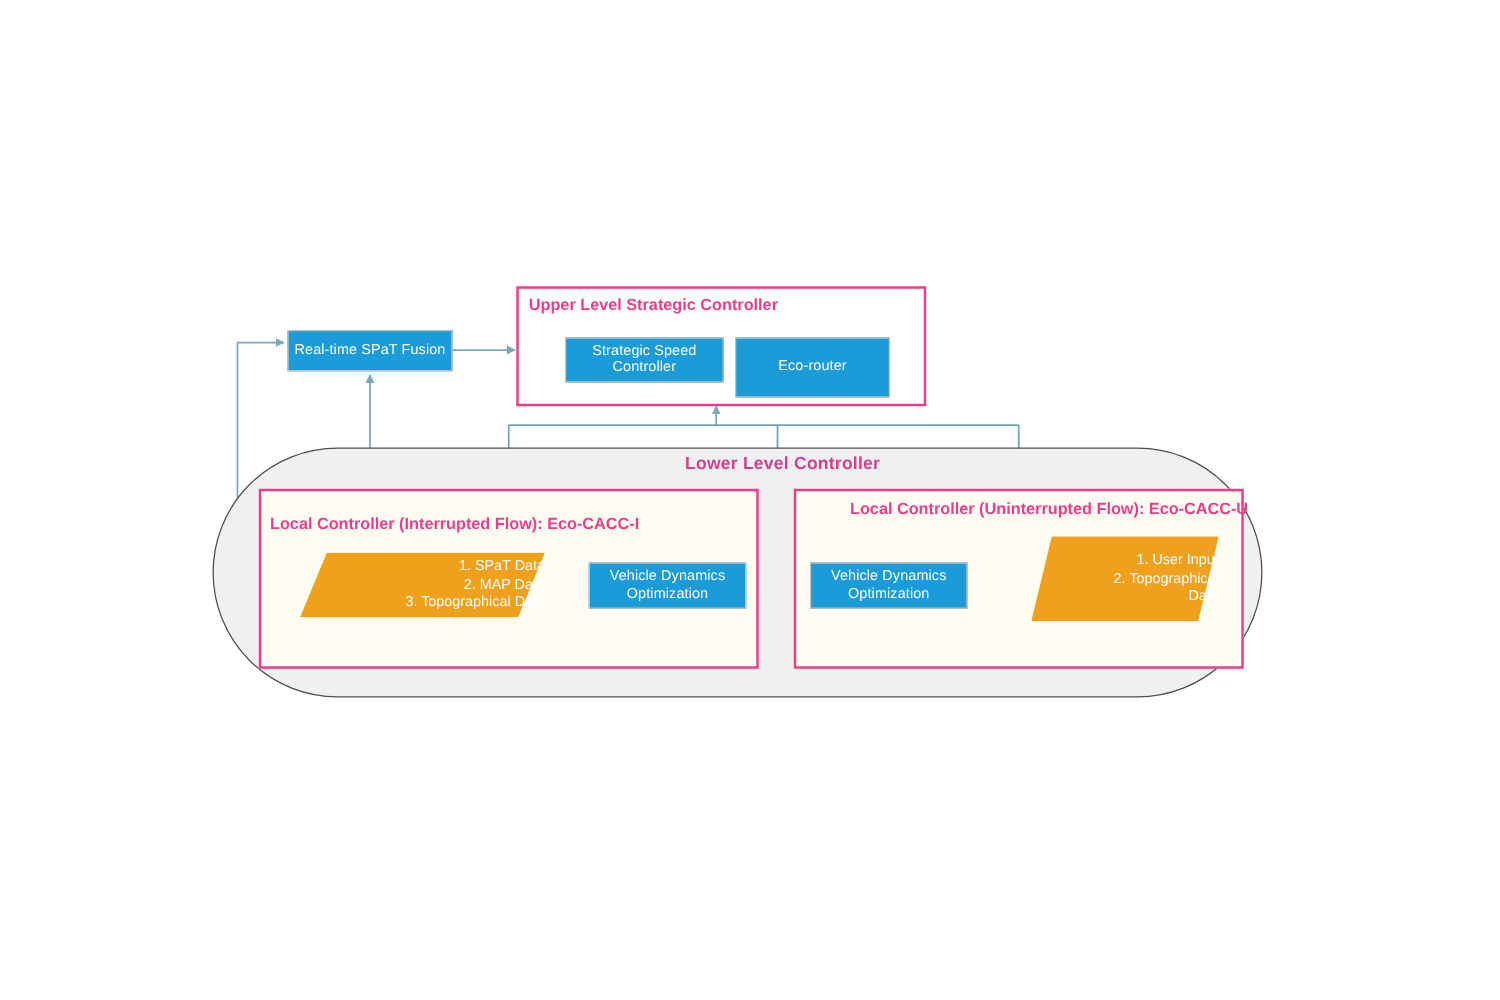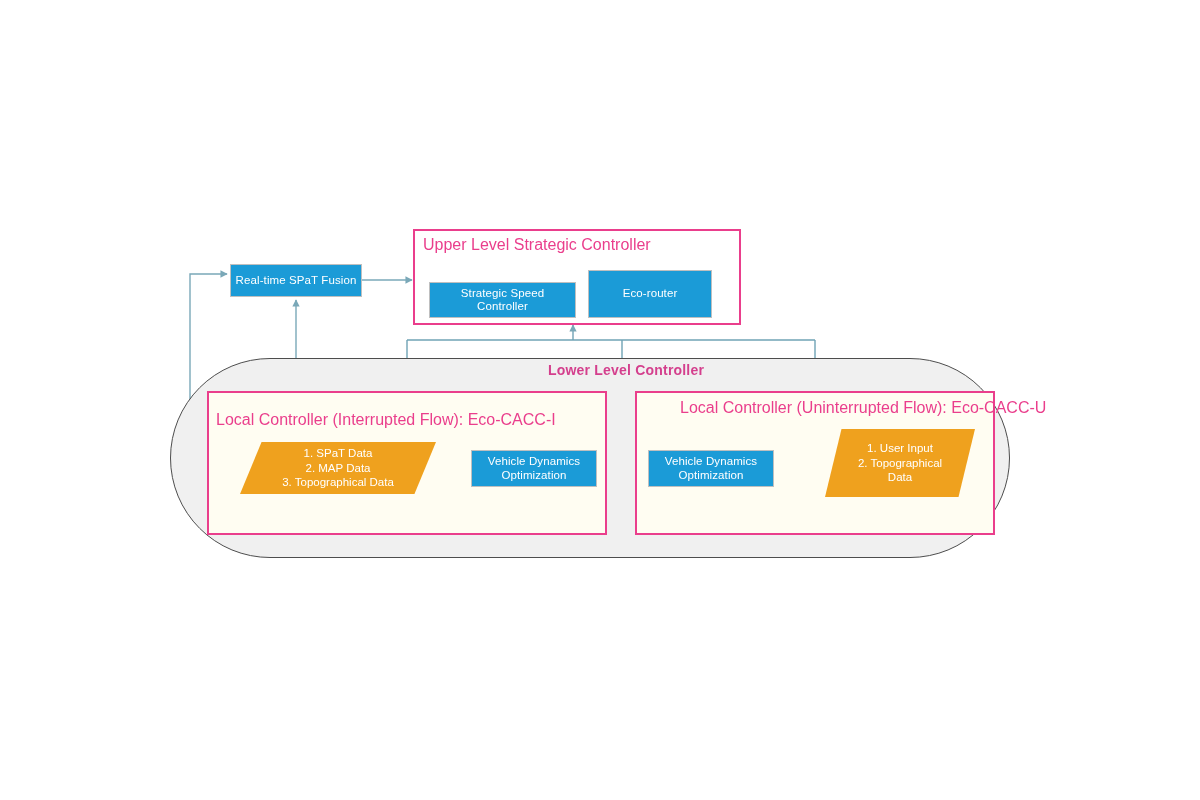--- a/index.html
+++ b/index.html
@@ -51,22 +51,22 @@
     box-sizing: border-box;
     border: 2px solid #ea3e8c;
     background: #ffffff;
   }
   .pink-panel.cream {
     background: #fffdf2;
   }
   .panel-title {
     position: absolute;
     color: #ea3e8c;
-    font-size: 16px;
-    font-weight: 400;
+    font-size: 13px;
+    font-weight: 700;
     white-space: nowrap;
   }
 
   .outer-stadium {
     position: absolute;
     box-sizing: border-box;
     background: #f0f0f0;
     border: 1.6px solid #4d4d4d;
     border-radius: 200px;
   }
@@ -96,21 +96,21 @@
   .para-right {
     clip-path: polygon(11% 0, 100% 0, 89% 100%, 0 100%);
   }
   .para-text {
     position: absolute;
     left: 0; top: 0;
     width: 100%;
     height: 100%;
     display: flex;
     flex-direction: column;
-    align-items: center;
+    align-items: flex-end;
     justify-content: center;
     color: #ffffff;
     font-size: 11.5px;
     line-height: 1.28;
     text-align: center;
   }
 </style>
 </head>
 <body>
 
@@ -164,21 +164,21 @@
   </svg>
 
   <div class="outer-stadium" style="left:170px; top:358px; width:840px; height:200px;"></div>
 
   <div class="lower-title" style="left:548px; top:362px;">Lower Level Controller</div>
 
   <div class="pink-panel" style="left:413px; top:229px; width:328px; height:96px;"></div>
 
   <div class="panel-title" style="left:423px; top:236px;">Upper Level Strategic Controller</div>
 
-  <div class="node blue-box" style="left:429px; top:270px; width:147px; height:36px; flex-direction:column;margin-top:12px;">
+  <div class="node blue-box" style="left:452px; top:270px; width:127px; height:36px; flex-direction:column;">
     <span>Strategic Speed</span>
     <span>Controller</span>
   </div>
 
   <div class="node blue-box" style="left:588px; top:270px; width:124px; height:48px;">
     <span>Eco-router</span>
   </div>
 
   <div class="node blue-box" style="left:230px; top:264px; width:132px; height:33px;">
     <span>Real-time SPaT Fusion</span>

